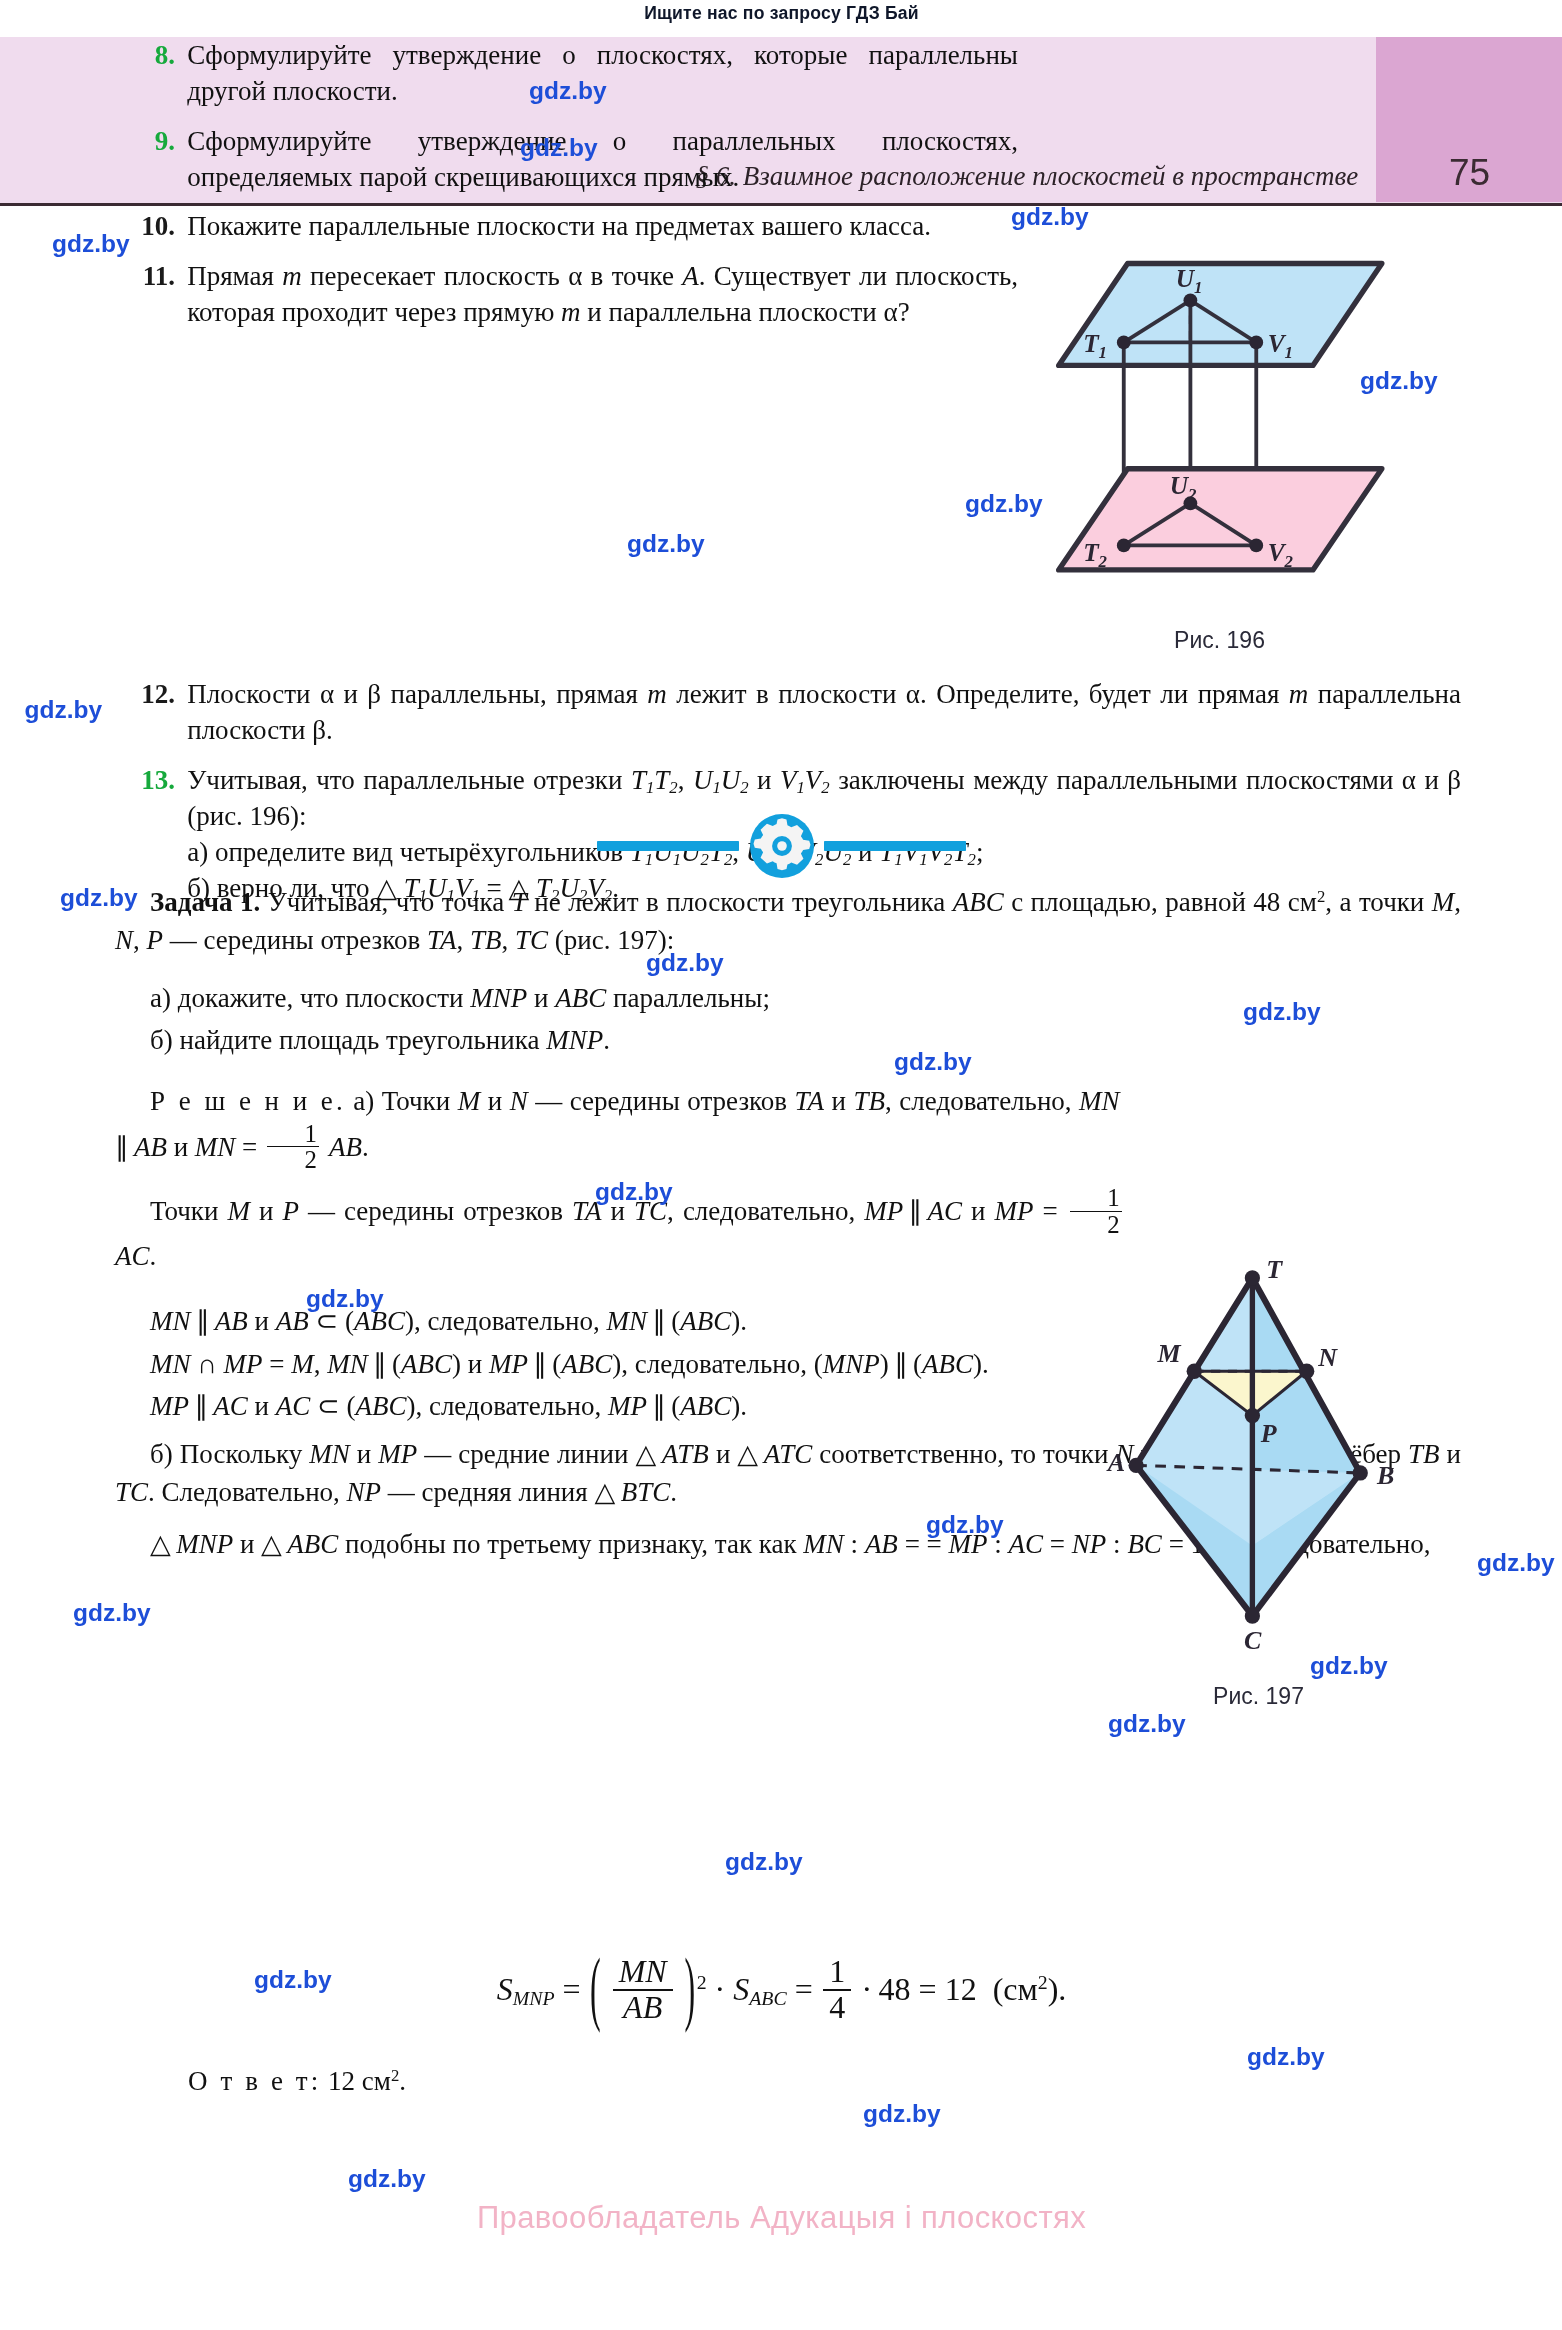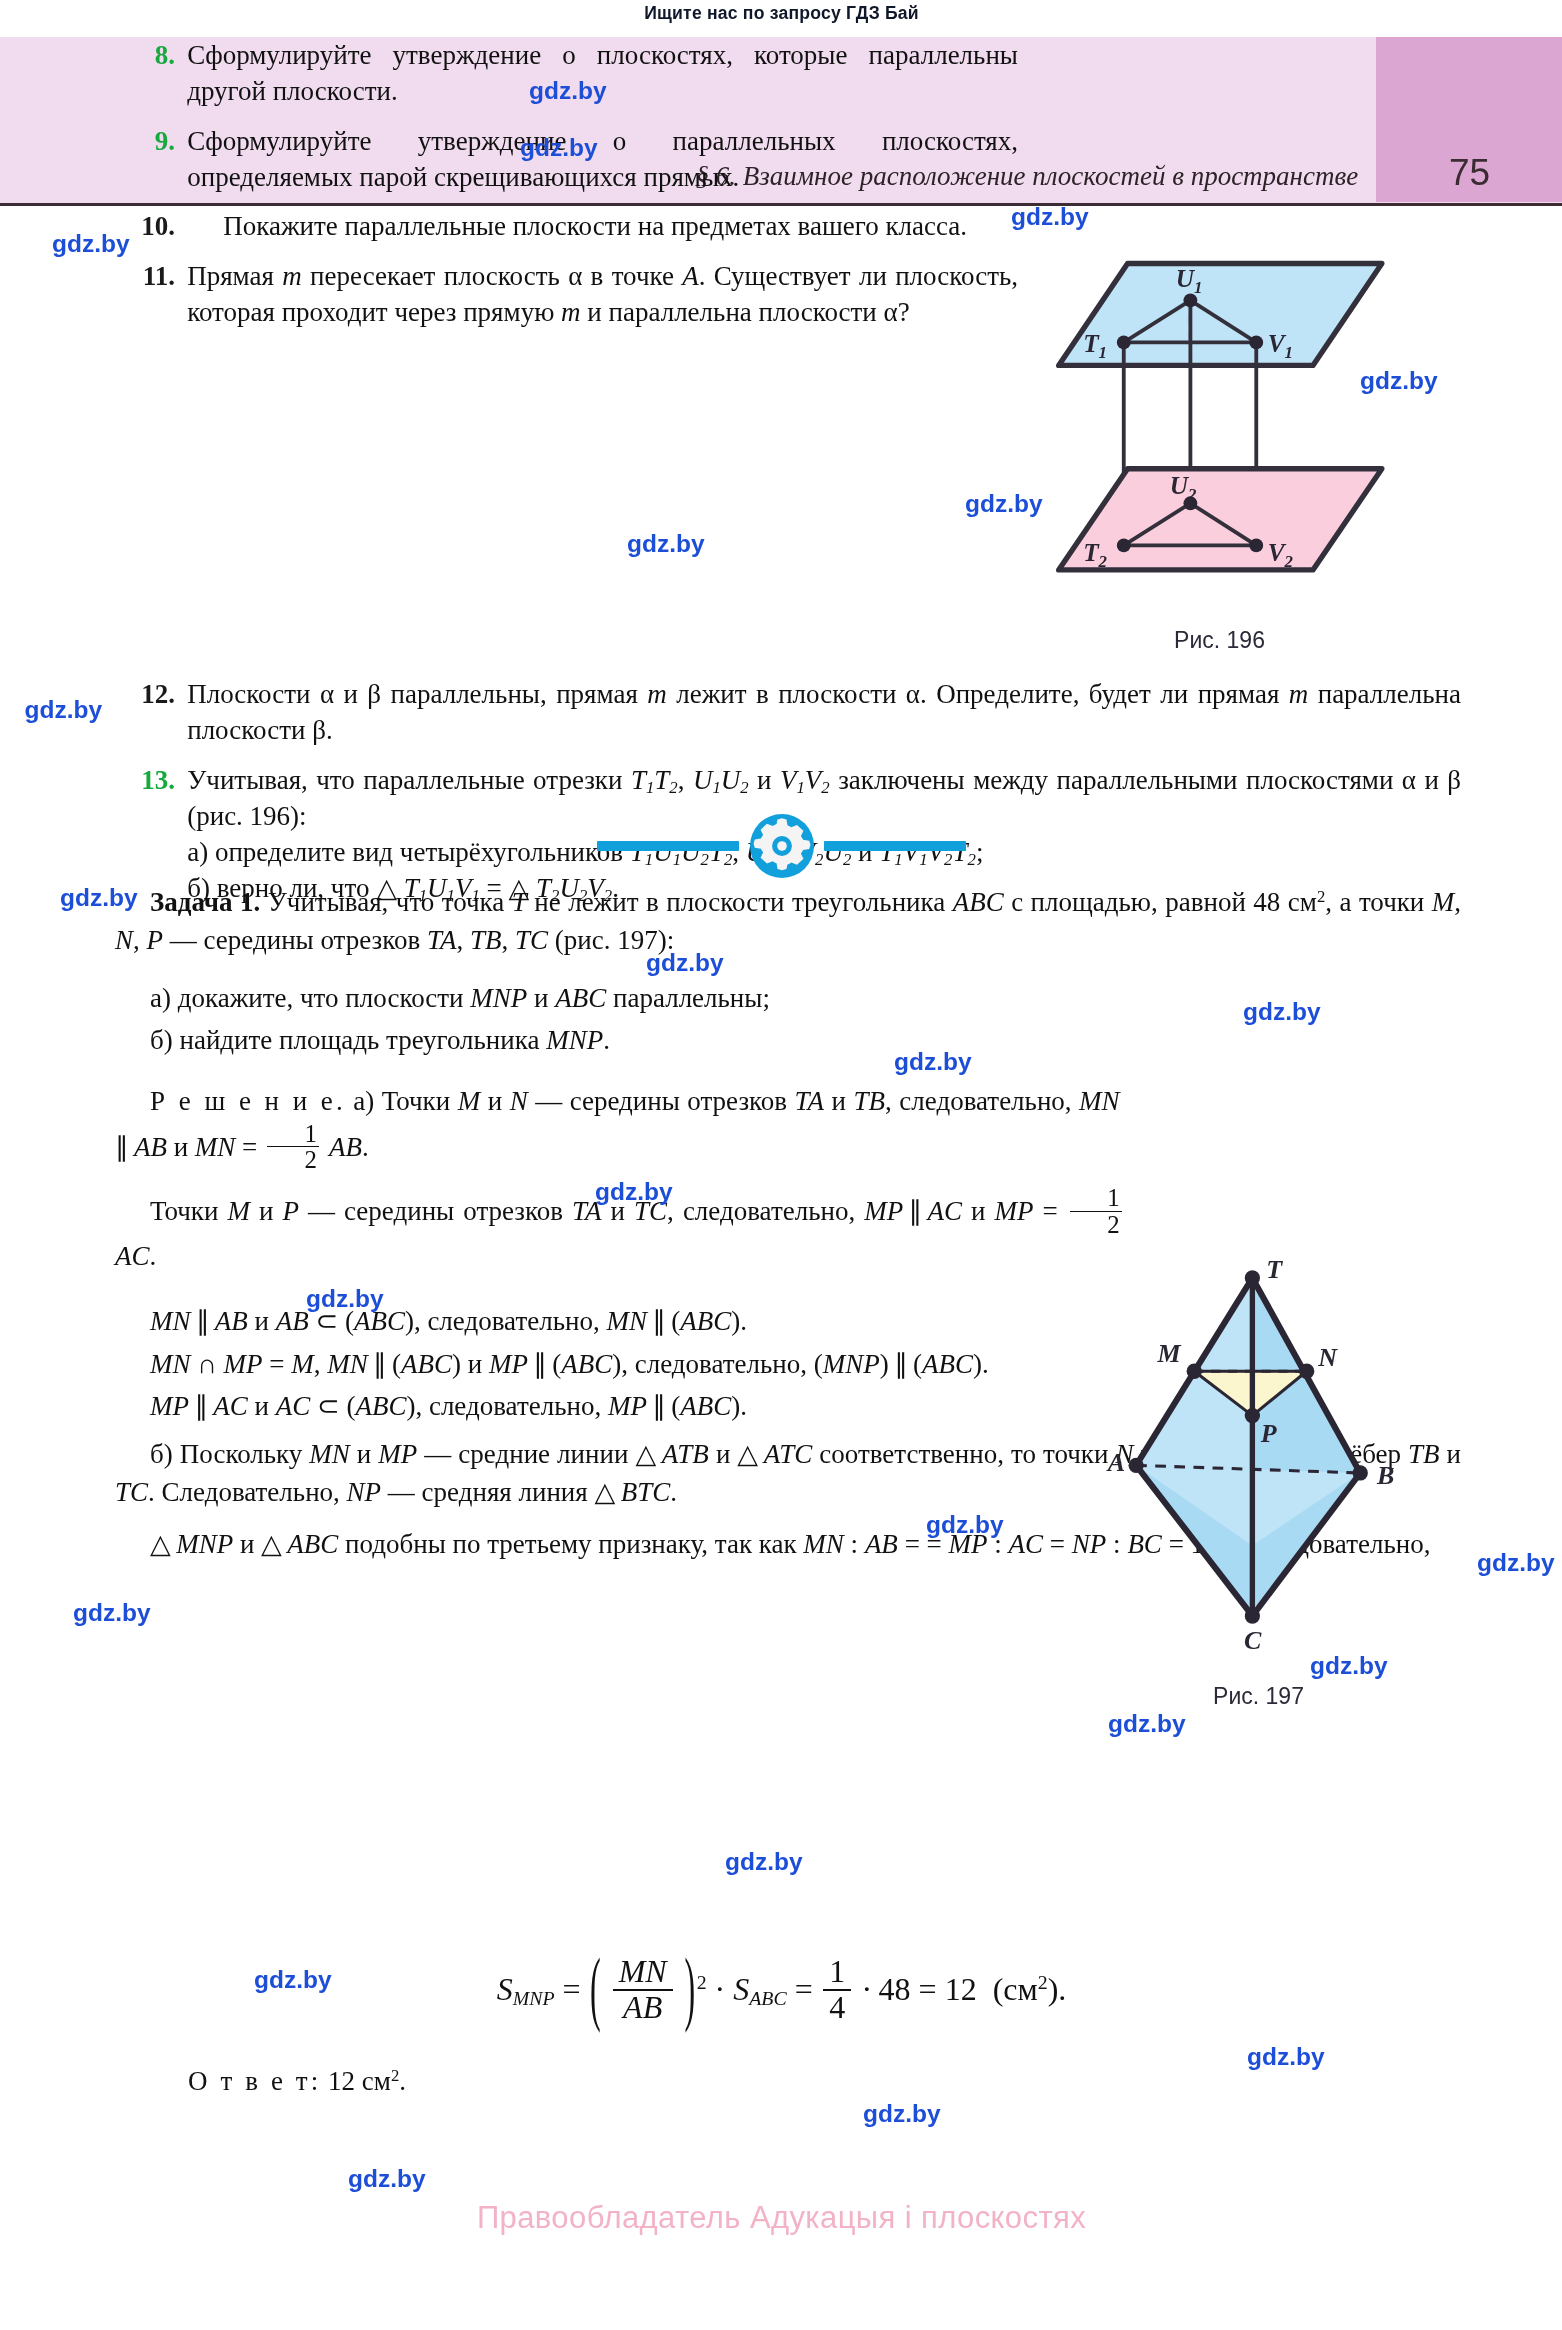--- a/index.html
+++ b/index.html
@@ -72,21 +72,21 @@
     font-family:"Liberation Serif", serif;
   }
   .qnum.green{color:#16a93c;}
   .qnum.black{color:#1a1a1a;}
   .qtext{
     flex:1 1 auto;
     font-size:27px;line-height:1.33;color:#111;
     text-align:justify;
     font-family:"Liberation Serif", serif;
   }
-  .qtext.nojust{text-align:left;margin-left:36px;}
+  .qtext.nojust{text-align:left;}
   i.v{font-style:italic;}
   sub{font-size:.62em;vertical-align:-.25em;}
   sup{font-size:.62em;vertical-align:.55em;}
 
   
   .qlist-wide{position:absolute;left:115px;top:677px;width:1346px;}
 
   
   .divider{
     position:absolute;left:0;top:807px;width:1563px;height:77px;

